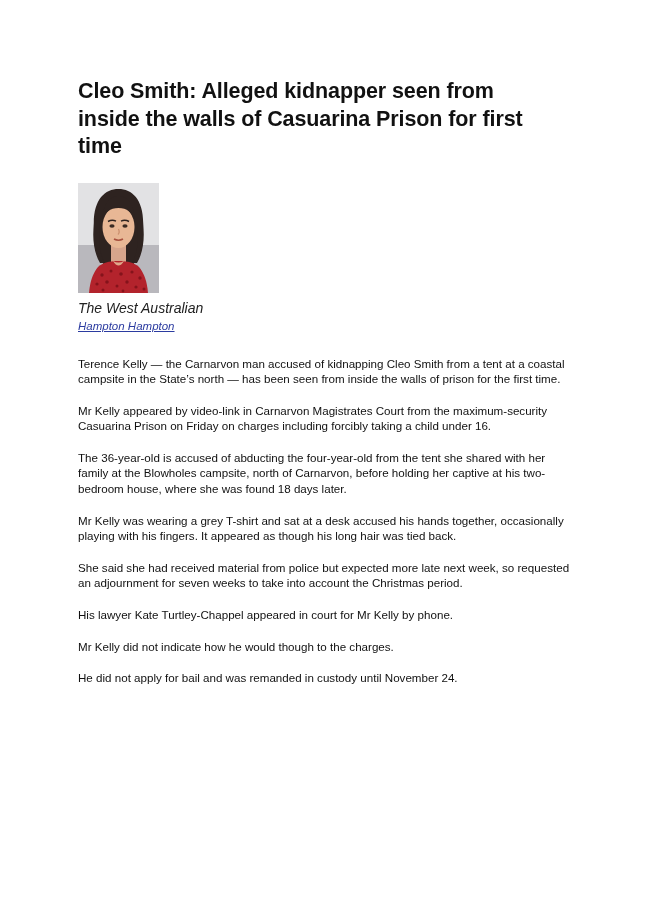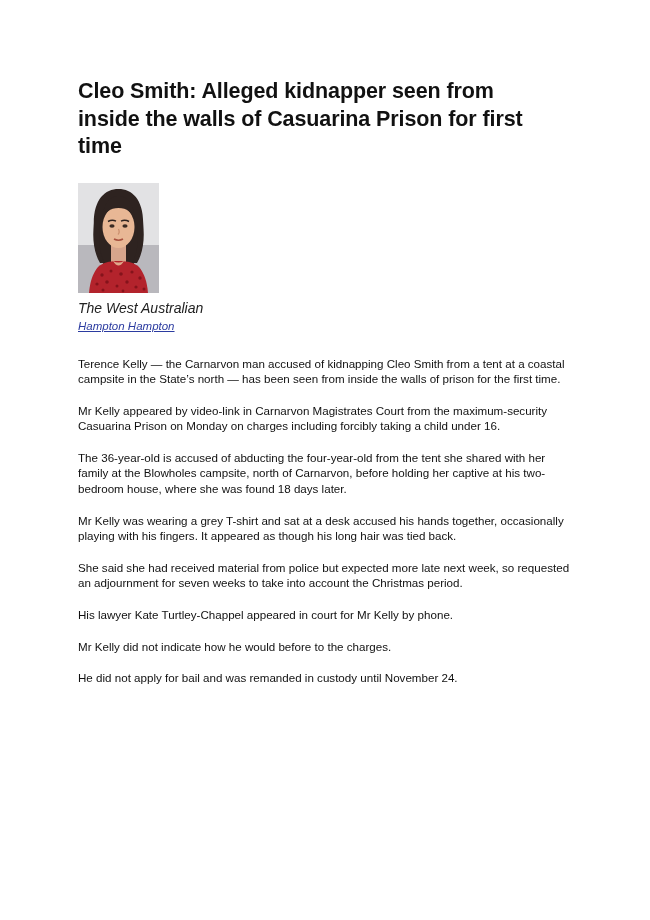--- a/index.html
+++ b/index.html
@@ -134,21 +134,21 @@
 
         <path d="M35 78 q5.5 9 11 0 q-5.5 3 -11 0 Z" fill="#dfa98b"></path>
       </svg>
     </div>
 
     <div class="source-line">The West Australian</div>
     <a class="author-link" href="#">Hampton Hampton</a>
   </div>
 
   <p class="body-par">Terence Kelly — the Carnarvon man accused of kidnapping Cleo Smith from a tent at a coastal campsite in the State’s north — has been seen from inside the walls of prison for the first time.</p>
-  <p class="body-par">Mr Kelly appeared by video-link in Carnarvon Magistrates Court from the maximum-security Casuarina Prison on Monday on charges including forcibly taking a child under 16.</p>
+  <p class="body-par">Mr Kelly appeared by video-link in Carnarvon Magistrates Court from the maximum-security Casuarina Prison on Friday on charges including forcibly taking a child under 16.</p>
   <p class="body-par">The 36-year-old is accused of abducting the four-year-old from the tent she shared with her family at the Blowholes campsite, north of Carnarvon, before holding her captive at his two-bedroom house, where she was found 18 days later.</p>
   <p class="body-par">Mr Kelly was wearing a grey T-shirt and sat at a desk accused his hands together, occasionally playing with his fingers. It appeared as though his long hair was tied back.</p>
   <p class="body-par">She said she had received material from police but expected more late next week, so requested an adjournment for seven weeks to take into account the Christmas period.</p>
   <p class="body-par">His lawyer Kate Turtley-Chappel appeared in court for Mr Kelly by phone.</p>
-  <p class="body-par">Mr Kelly did not indicate how he would before to the charges.</p>
+  <p class="body-par">Mr Kelly did not indicate how he would though to the charges.</p>
   <p class="body-par">He did not apply for bail and was remanded in custody until November 24.</p>
 
 </div>
 
 </body></html>

